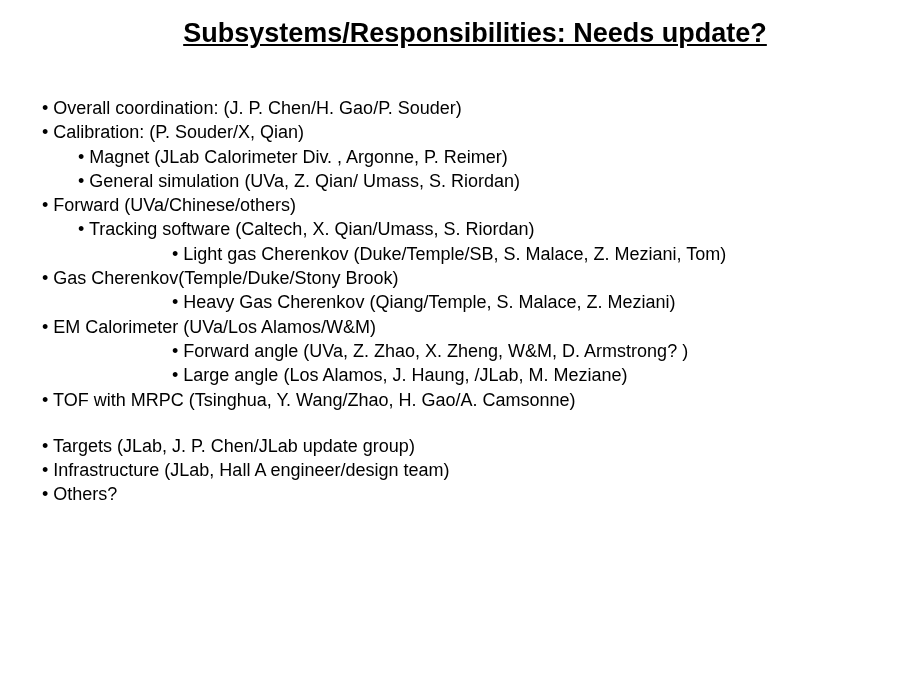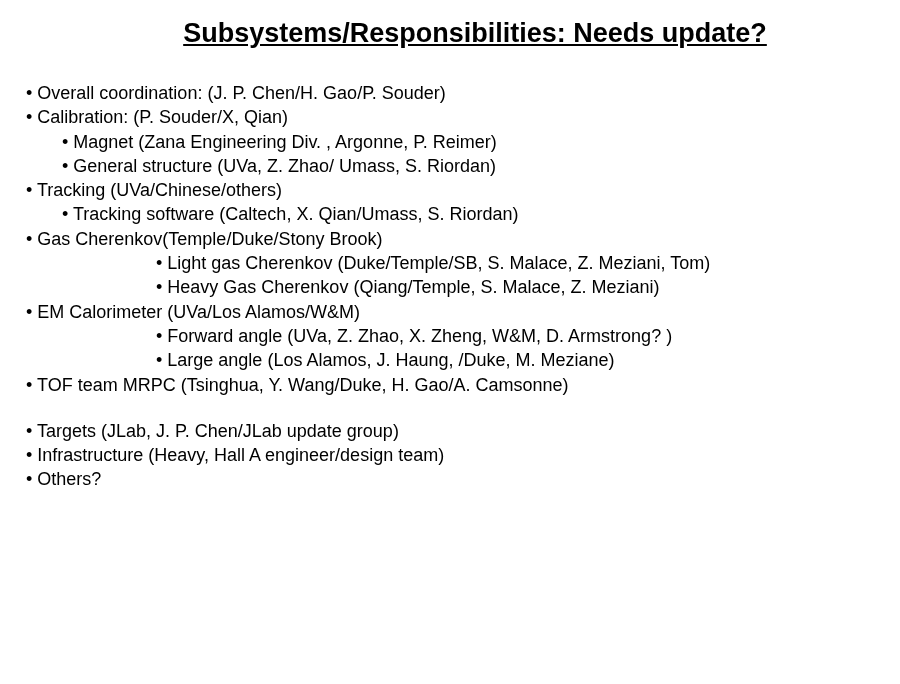--- a/index.html
+++ b/index.html
@@ -14,25 +14,25 @@
       font-family: Arial, Helvetica, sans-serif;
       color: #000000;
       padding: 18px 0 0 0;
       position: relative;
     }
     .title {
       font-size: 27px;
       font-weight: bold;
       text-decoration: underline;
       text-align: center;
-      margin-bottom: 32px;
+      margin-bottom: 47px;
       padding-left: 50px;
     }
     .content {
-      padding-left: 26px;
+      padding-left: 42px;
       font-size: 18px;
       line-height: 1.35;
     }
     .bullet-line {
       display: block;
     }
     .indent-0 {
       padding-left: 0;
     }
     .indent-1 {
@@ -46,28 +46,28 @@
     }
   </style>
 </head>
 <body>
 
 <div class="title">Subsystems/Responsibilities: Needs update?</div>
 
 <div class="content">
   <span class="bullet-line indent-0">• Overall coordination: (J. P. Chen/H. Gao/P. Souder)</span>
   <span class="bullet-line indent-0">• Calibration: (P. Souder/X, Qian)</span>
-  <span class="bullet-line indent-1">• Magnet   (Zana Engineering Div. , Argonne, P. Reimer)</span>
-  <span class="bullet-line indent-1">• General structure (UVa, Z. Zhao/ Umass, S. Riordan)</span>
-  <span class="bullet-line indent-0">• Tracking (UVa/Chinese/others)</span>
+  <span class="bullet-line indent-1">• Magnet   (JLab Calorimeter Div. , Argonne, P. Reimer)</span>
+  <span class="bullet-line indent-1">• General simulation (UVa, Z. Qian/ Umass, S. Riordan)</span>
+  <span class="bullet-line indent-0">• Forward (UVa/Chinese/others)</span>
   <span class="bullet-line indent-1">• Tracking software (Caltech, X. Qian/Umass, S. Riordan)</span>
+  <span class="bullet-line indent-2">• Light gas Cherenkov (Duke/Temple/SB, S. Malace, Z. Meziani, Tom)</span>
   <span class="bullet-line indent-0">• Gas Cherenkov(Temple/Duke/Stony Brook)</span>
-  <span class="bullet-line indent-2">• Light gas Cherenkov (Duke/Temple/SB, S. Malace, Z. Meziani, Tom)</span>
   <span class="bullet-line indent-2">• Heavy Gas Cherenkov (Qiang/Temple, S. Malace, Z. Meziani)</span>
   <span class="bullet-line indent-0">• EM Calorimeter (UVa/Los Alamos/W&amp;M)</span>
   <span class="bullet-line indent-2">• Forward angle (UVa, Z. Zhao, X. Zheng, W&amp;M, D. Armstrong? )</span>
-  <span class="bullet-line indent-2">• Large angle (Los Alamos, J. Haung, /Duke, M. Meziane)</span>
-  <span class="bullet-line indent-0">• TOF team MRPC (Tsinghua, Y.  Wang/Duke, H. Gao/A. Camsonne)</span>
+  <span class="bullet-line indent-2">• Large angle (Los Alamos, J. Haung, /JLab, M. Meziane)</span>
+  <span class="bullet-line indent-0">• TOF with MRPC (Tsinghua, Y.  Wang/Zhao, H. Gao/A. Camsonne)</span>
   <div class="section-gap"></div>
   <span class="bullet-line indent-0">• Targets (JLab, J. P. Chen/JLab update group)</span>
-  <span class="bullet-line indent-0">• Infrastructure (Heavy, Hall A engineer/design team)</span>
+  <span class="bullet-line indent-0">• Infrastructure (JLab, Hall A engineer/design team)</span>
   <span class="bullet-line indent-0">• Others?</span>
 </div>
 
 </body></html>

